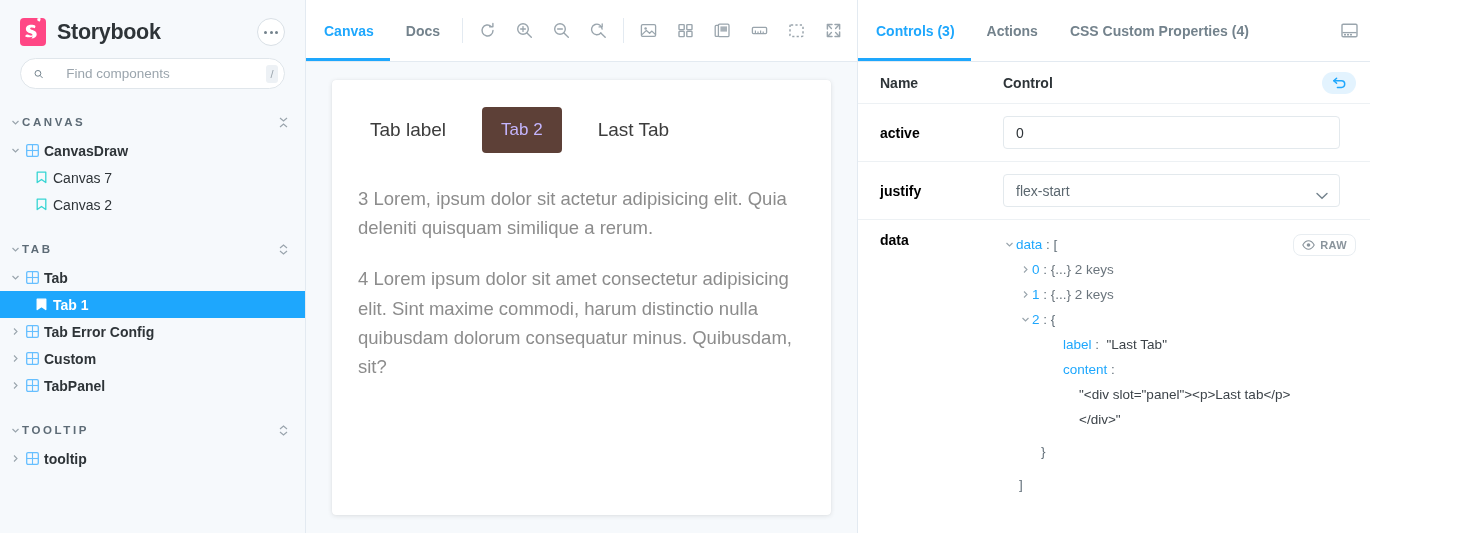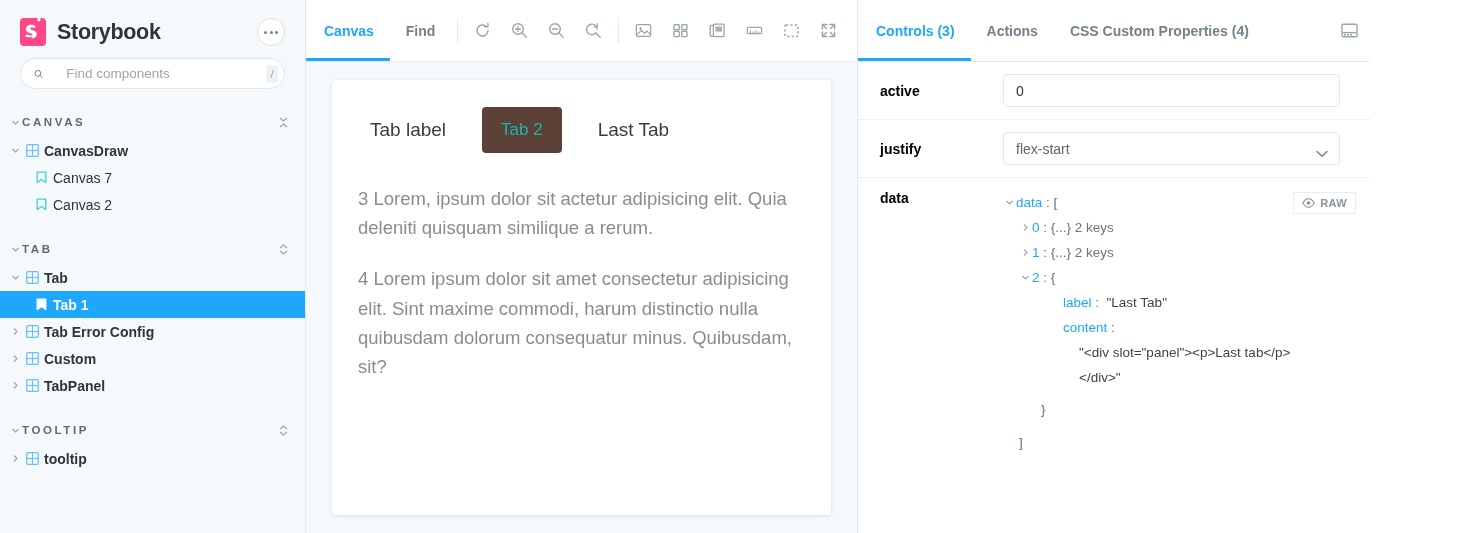--- a/index.html
+++ b/index.html
@@ -123,21 +123,21 @@
   .preview-card {
     flex: 1; background: #fff; border-radius: 4px;
     box-shadow: 0 1px 5px rgba(0,0,0,0.10), 0 0 1px rgba(0,0,0,0.08);
     padding: 26px 18px 0 18px; overflow: hidden;
   }
   .demo-tabs { display: flex; align-items: center; gap: 20px; padding-left: 4px; }
   .demo-tab {
     font-size: 19px; color: #3c3c3c; padding: 13px 16px;
     border-radius: 4px; cursor: pointer; white-space: nowrap;
   }
-  .demo-tab.active { background: #5D4037; color: #14b8a6; font-size: 17px; padding: 13px 19px; }
+  .demo-tab.active { background: #5D4037; color: #c4b5fd; font-size: 17px; padding: 13px 19px; }
   .demo-body { padding: 30px 8px 0 8px; }
   .demo-body p {
     font-size: 18.5px; line-height: 1.58; color: #8c8c8c;
     margin-bottom: 22px; max-width: 560px;
   }
 
   
   .panel {
     width: 512px; flex: 0 0 512px; height: 533px;
     background: #fff; display: flex; flex-direction: column;
@@ -177,21 +177,21 @@
     padding: 0 32px 0 12px; font-size: 14px; color: #5C6870;
     display: flex; align-items: center; cursor: pointer; background: #fff;
   }
   .sel-arrow { position: absolute; right: 12px; top: 12px; pointer-events: none; }
 
   
   .json-area { flex: 1; padding-right: 14px; position: relative; }
   .raw-btn {
     position: absolute; right: 14px; top: 2px;
     display: flex; align-items: center; gap: 5px;
-    border: 1px solid #E8EDF1; border-radius: 0; background: #fff;
+    border: 1px solid #E8EDF1; border-radius: 8px; background: #fff;
     padding: 4px 8px; cursor: pointer;
   }
   .raw-btn span { font-size: 11px; font-weight: bold; color: #8A949C; letter-spacing: 0.4px; }
   .jrow { display: flex; align-items: flex-start; font-size: 13.5px; line-height: 25px; }
   .jcaret { width: 13px; flex: 0 0 13px; display: flex; align-items: center; height: 25px; justify-content: center; cursor: pointer; }
   .jkey { color: #1EA7FD; }
   .jpunct { color: #63707A; }
   .jstr { color: #3C4349; }
   .jmuted { color: #6B757D; }
   .i1 { padding-left: 16px; }
@@ -409,21 +409,21 @@
         <div class="node-label">tooltip</div>
       </div>
 
     </div>
   </div>
 
   <div class="main">
 
     <div class="toolbar">
       <div class="tab active">Canvas</div>
-      <div class="tab">Find</div>
+      <div class="tab">Docs</div>
 
       <div class="tb-sep"></div>
 
       <div class="tb-btn">
         <svg width="17" height="17" viewBox="0 0 17 17">
           <path d="M14 8.5a5.5 5.5 0 1 1-1.8-4.1" fill="none" stroke="#9AA5AD" stroke-width="1.4" stroke-linecap="round"></path>
           <path d="M13.9 1.4 v3.3 h-3.3" fill="none" stroke="#9AA5AD" stroke-width="1.4" stroke-linecap="round" stroke-linejoin="round"></path>
         </svg>
       </div>
       <div class="tb-btn">
@@ -543,20 +543,30 @@
         <svg width="17" height="15" viewBox="0 0 17 15">
           <rect x="1" y="1.2" width="15" height="12.6" rx="1.2" fill="none" stroke="#9AA5AD" stroke-width="1.4"></rect>
           <line x1="1.4" y1="9.6" x2="15.6" y2="9.6" stroke="#9AA5AD" stroke-width="1.3"></line>
           <rect x="3" y="10.9" width="2" height="1.6" fill="#9AA5AD"></rect>
           <rect x="6" y="10.9" width="2" height="1.6" fill="#9AA5AD"></rect>
           <rect x="9" y="10.9" width="2" height="1.6" fill="#9AA5AD"></rect>
         </svg>
       </div>
     </div>
 
+    <div class="ctl-head">
+      <div class="col-name">Name</div>
+      <div class="col-ctrl">Control</div>
+      <div class="reset-btn">
+        <svg width="15" height="13" viewBox="0 0 15 13">
+          <path d="M4.6 2.2 L1.8 4.8 L4.6 7.3" fill="none" stroke="#1EA7FD" stroke-width="1.5" stroke-linecap="round" stroke-linejoin="round"></path>
+          <path d="M1.9 4.8 H9.4 a3.3 3.3 0 0 1 0 6.6 H5.4" fill="none" stroke="#1EA7FD" stroke-width="1.5" stroke-linecap="round"></path>
+        </svg>
+      </div>
+    </div>
 
     <div class="ctl-row">
       <div class="ctl-name">active</div>
       <div class="ctl-field">
         <input class="txt-input" type="text" value="0" style="">
       </div>
     </div>
 
     <div class="ctl-row">
       <div class="ctl-name">justify</div>

